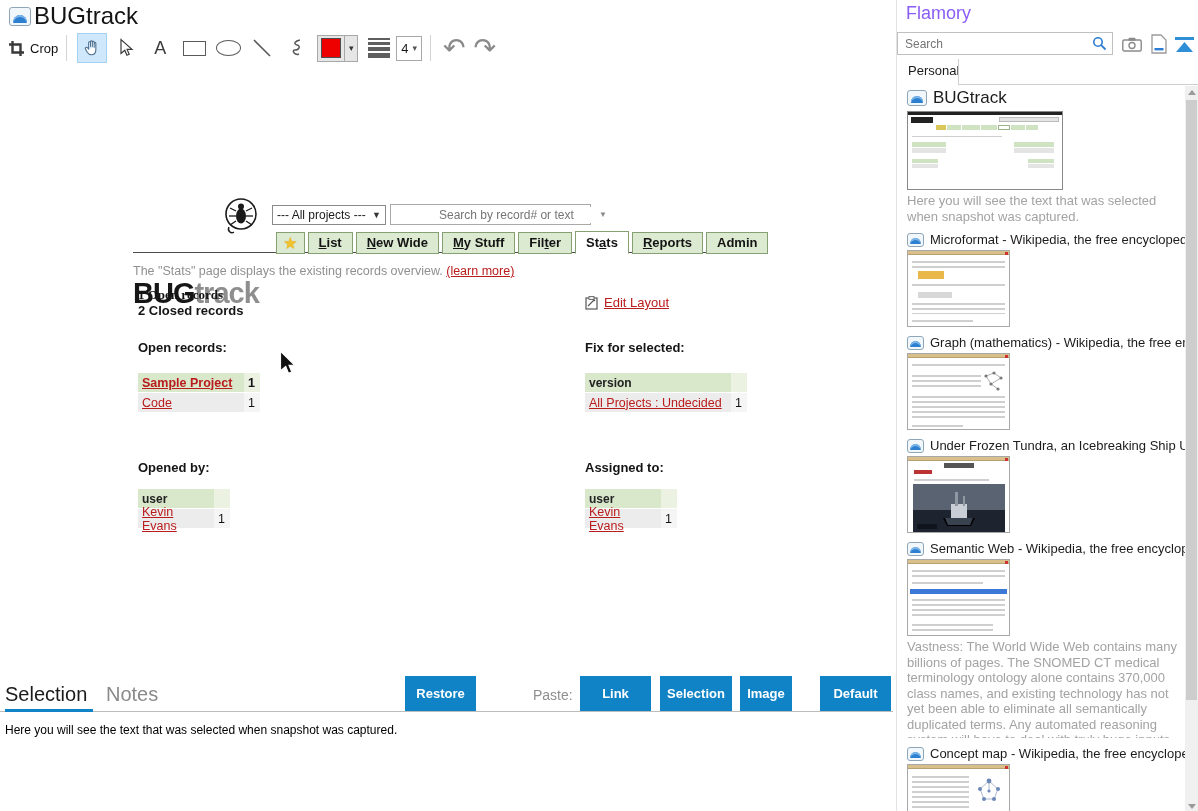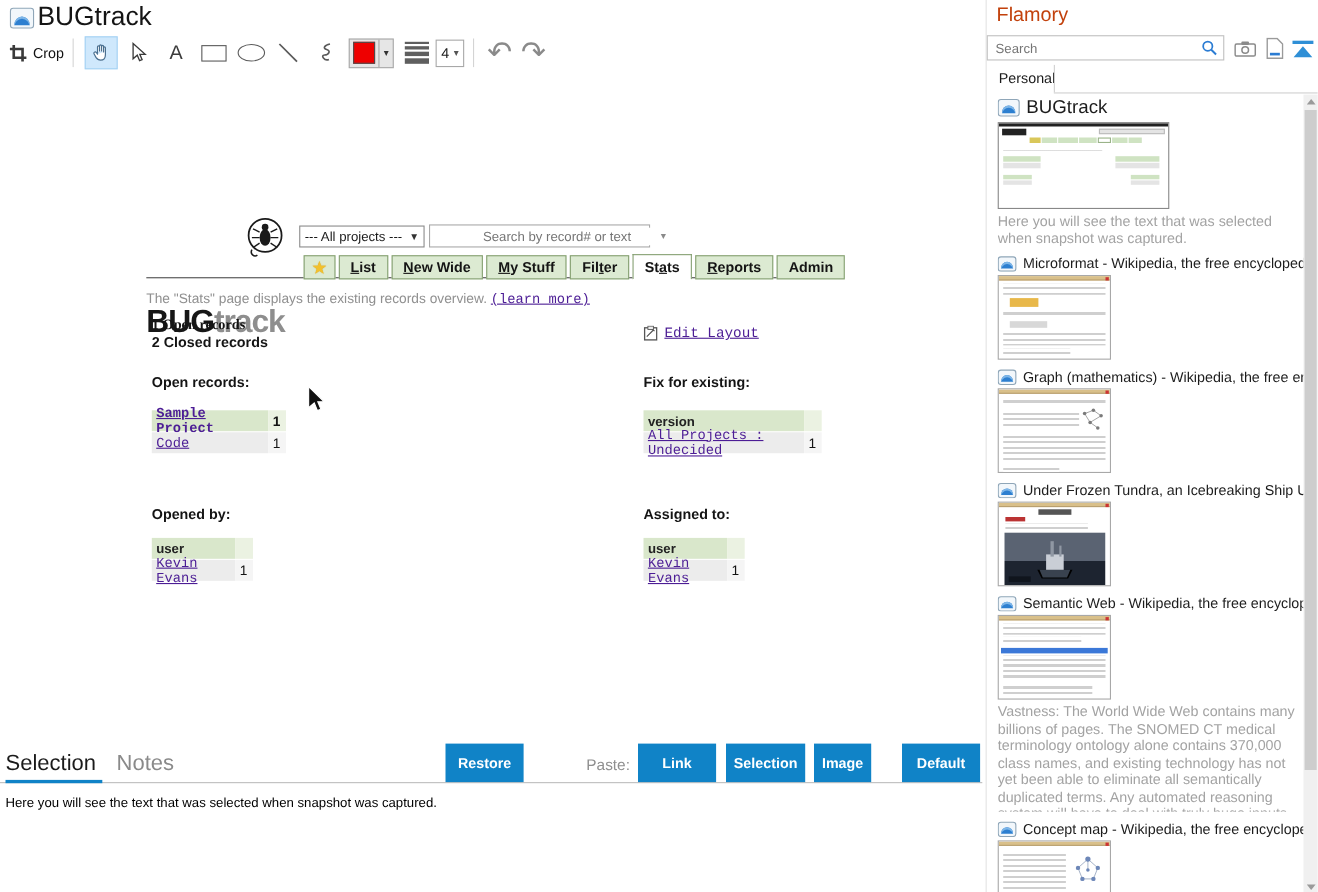--- a/index.html
+++ b/index.html
@@ -29,21 +29,21 @@
   .undo-redo { font-family:"DejaVu Sans", sans-serif; font-size:27px; color:#8a8a8a; line-height:26px; margin:0 4px; }
   .color-ctrl { display:flex; align-items:center; background:#e6e6e6; border:1px solid #a8a8a8; height:27px; margin:0 4px; }
   .color-swatch { width:20px; height:20px; border:1px solid #4d4d4d; margin:0 3px; }
   .color-drop { width:13px; align-self:stretch; display:flex; align-items:center; justify-content:center; font-size:9px; color:#333; }
   .width-icon { display:flex; flex-direction:column; justify-content:center; gap:2px; margin:0 6px; }
   .width-icon div { background:#5f5f5f; width:22px; }
   .width-drop { display:flex; align-items:center; border:1px solid #a8a8a8; background:#fff; height:25px; padding:0 4px; font-size:13px; gap:4px; }
   .width-drop .car { font-size:9px; color:#555; }
 
   
-  .bt-link { color:#4c1d95; text-decoration:underline;font-family:Liberation Mono, monospace; }
+  .bt-link { color:#b91c1c; text-decoration:underline; }
   #bt-logo { left:133px; top:211px; font-size:29px; font-weight:800; letter-spacing:-1px; }
   #bt-logo .b { color:#161616; } #bt-logo .t { color:#8e8e8e; }
   #bt-projects { left:272px; top:205px; width:114px; height:20px; border:1px solid #8a8a8a; background:#fff;
     display:flex; align-items:center; font-size:12px; padding:0 4px; justify-content:space-between; }
   #bt-search { left:390px; top:204px; width:201px; height:21px; border:1px solid #a9a9a9; background:#fff;
     display:flex; align-items:center; padding:0 4px; }
   #bt-search input { border:none; outline:none; flex:1; font-size:12px; color:#999; font-family:inherit; }
   #bt-tabs { left:276px; top:231px; display:flex; gap:3px; align-items:flex-end; z-index:2; }
   .bt-tab { background:#dcead2; border:1px solid #85a072; font-size:13px; font-weight:bold; color:#141414;
     padding:3px 10px 4px; height:22px; display:flex; align-items:center; }
@@ -65,21 +65,21 @@
   .panel-tab { font-size:20px; }
   #sel-underline { background:#1083c7; height:3px; }
   #panel-divider { background:#bdbdbd; height:1px; }
   .blue-btn { background:#1083c7; color:#fff; font-size:13px; font-weight:600; border:none;
     display:flex; align-items:center; justify-content:center; font-family:inherit; }
   #paste-label { color:#8f8f8f; font-size:14px; }
   #selection-text { font-size:12px; color:#000; }
 
   
   #sidebar-divider { left:896px; top:0; width:1px; height:811px; background:#e3e3e3; }
-  #fl-title { left:906px; top:3px; font-size:18px; color:#c2410c; }
+  #fl-title { left:906px; top:3px; font-size:18px; color:#8b5cf6; }
   #fl-search { left:897px; top:32px; width:216px; height:23px; border:1px solid #c0c0c0; background:#fff;
     display:flex; align-items:center; padding:0 5px; }
   #fl-search input { border:none; outline:none; flex:1; font-size:12px; color:#999; font-family:inherit; }
   #fl-tabbar-line { left:958px; top:84px; width:240px; height:1px; background:#cfcfcf; }
   #fl-tab-sep { left:958px; top:59px; width:1px; height:25px; background:#cfcfcf; }
   #fl-personal { left:908px; top:63px; font-size:13px; color:#1a1a1a; }
 
   #fl-list { left:897px; top:86px; width:288px; bottom:0; overflow:hidden; padding-left:10px; }
   .entry-title { display:flex; align-items:center; gap:6px; margin-top:8px; white-space:nowrap; overflow:hidden; }
   .entry-title .txt { font-size:13px; color:#1c1c1c; white-space:nowrap; }
@@ -250,21 +250,21 @@
       <div class="bt-cell bt-num bg-green-l" style="font-weight:bold;">1</div>
     </div>
     <div class="bt-row">
       <div class="bt-cell bg-gray" style="width:106px;">
           <a class="bt-link">Code</a>
         </div>
       <div class="bt-cell bt-num bg-gray-l">1</div>
     </div>
   </div>
 
-  <div class="bt-bold" style="position:absolute;left:585px;top:274px;">Fix for existing:</div>
+  <div class="bt-bold" style="position:absolute;left:585px;top:274px;">Fix for selected:</div>
   <div class="bt-table" style="position:absolute;left:585px;top:307px;">
     <div class="bt-row">
       <div class="bt-cell bg-green bt-hdr" style="width:146px;">version</div>
       <div class="bt-cell bt-num bg-green-l"></div>
     </div>
     <div class="bt-row">
       <div class="bt-cell bg-gray" style="width:146px;">
           <a class="bt-link">All Projects : Undecided</a>
         </div>
       <div class="bt-cell bt-num bg-gray-l">1</div>

